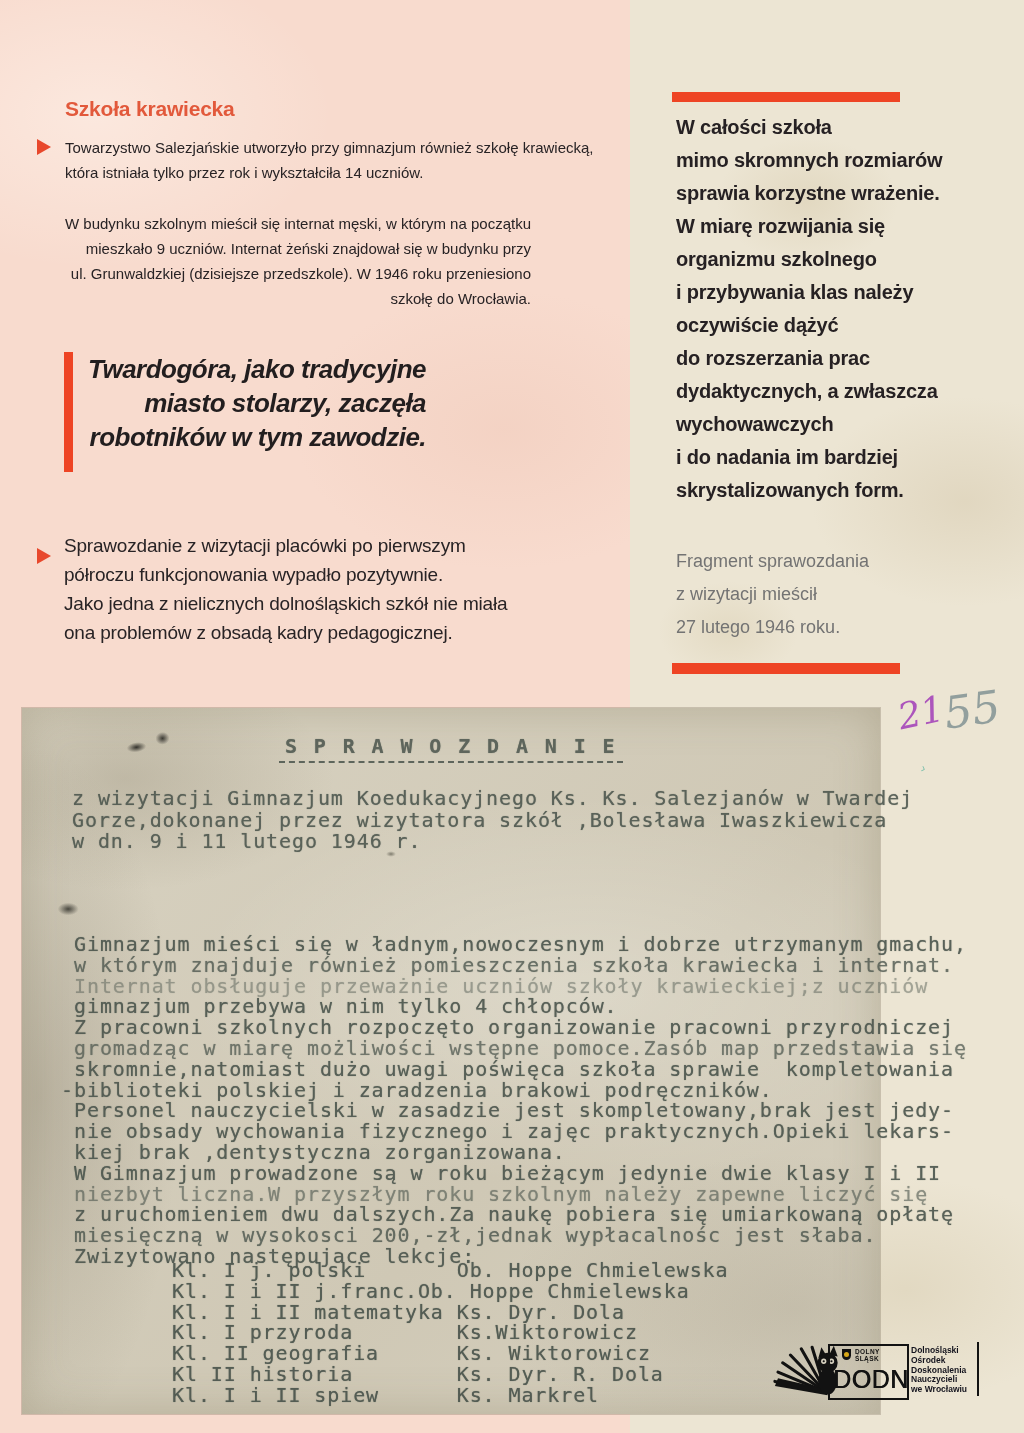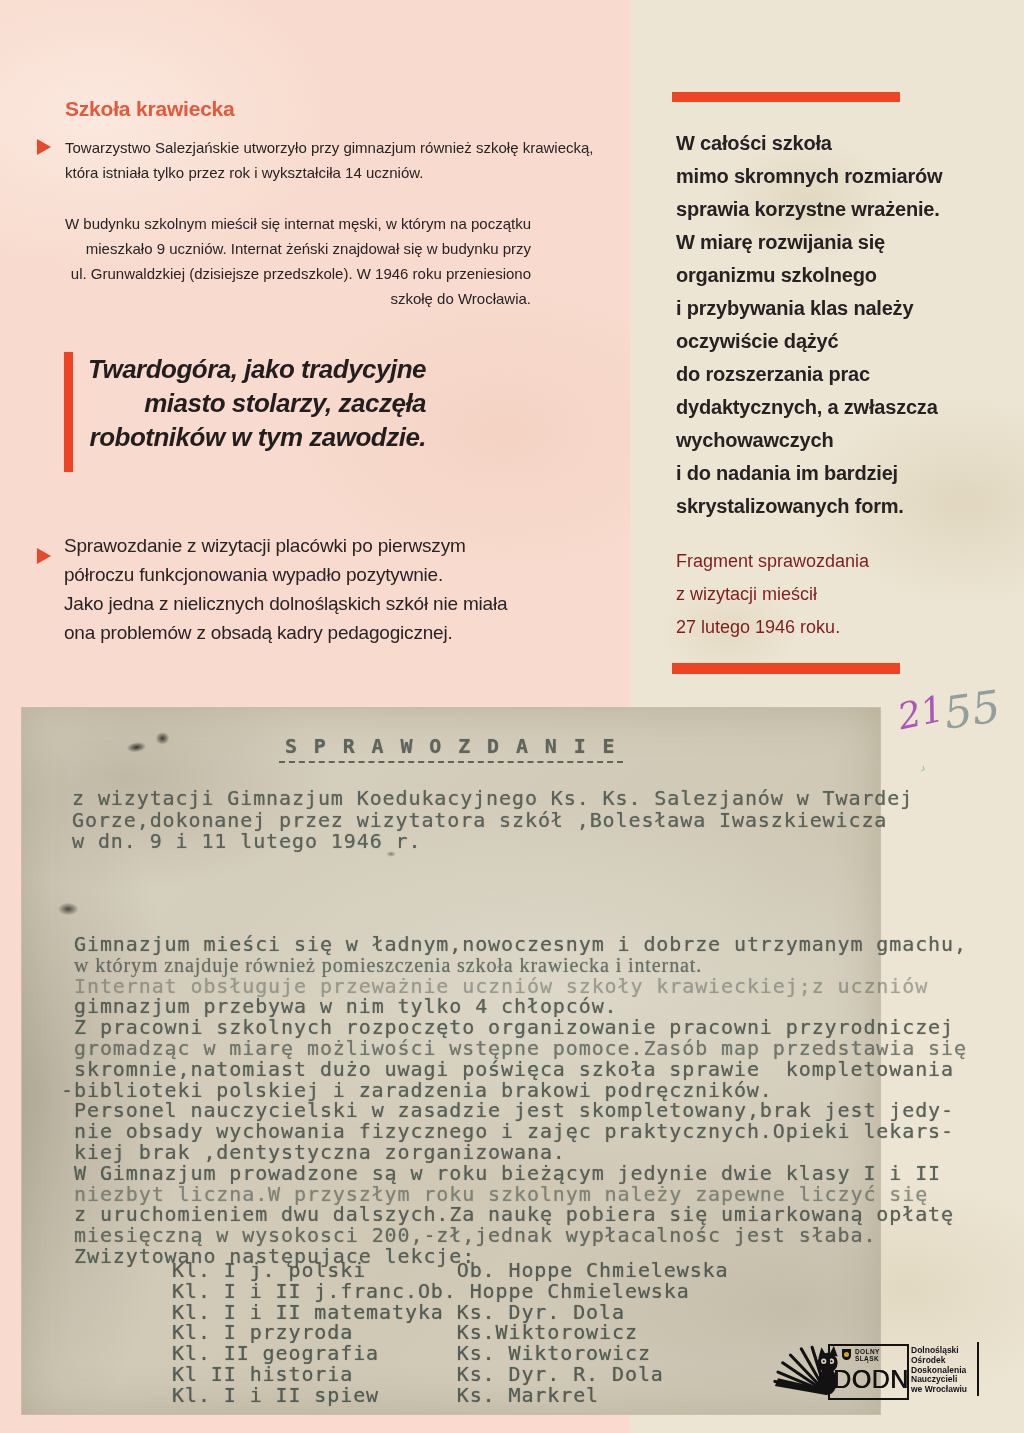--- a/index.html
+++ b/index.html
@@ -31,42 +31,42 @@
   .p-internat{left:65px;top:211px;font-size:15px;line-height:25px;text-align:right;}
   .p-report{left:64px;top:531px;font-size:19px;line-height:29px;letter-spacing:-0.2px;}
   .quote-bar{position:absolute;left:64px;top:352px;width:9px;height:120px;background:#ee4424;}
   .pull-quote{position:absolute;left:88px;top:352px;font-size:26px;line-height:34px;font-weight:bold;font-style:italic;color:#221e1f;letter-spacing:-0.5px;}
   .pull-quote .line{white-space:pre;text-align:right;}
 
   
   .rule{position:absolute;left:672px;width:228px;background:#ee4424;}
   .rule.top{top:92px;height:10px;}
   .rule.bottom{top:663px;height:11px;}
-  .highlight{position:absolute;left:676px;top:127px;font-size:20px;line-height:33px;font-weight:bold;color:#262123;letter-spacing:-0.2px;}
+  .highlight{position:absolute;left:676px;top:111px;font-size:20px;line-height:33px;font-weight:bold;color:#262123;letter-spacing:-0.2px;}
   .highlight .line{white-space:pre;}
-  .caption{position:absolute;left:676px;top:545px;font-size:18px;line-height:33px;color:#7f1d1d;}
+  .caption{position:absolute;left:676px;top:545px;font-size:18px;line-height:33px;color:#737373;}
   .caption .line{white-space:pre;}
 
   
   .scan{position:absolute;left:22px;top:708px;width:858px;height:706px;
     background:
       radial-gradient(ellipse 300px 160px at 12% 10%, rgba(110,100,75,.22), transparent 70%),
       radial-gradient(ellipse 520px 260px at 65% 40%, rgba(255,255,248,.28), transparent 75%),
       radial-gradient(ellipse 420px 220px at 90% 85%, rgba(115,105,80,.16), transparent 70%),
       radial-gradient(ellipse 200px 500px at 2% 55%, rgba(90,80,60,.22), transparent 70%),
       linear-gradient(135deg,#d8d2c1,#cfc8b5 60%,#d6d0bf);
     box-shadow:0 0 0 1px rgba(90,80,60,.25), inset 0 0 45px rgba(110,100,70,.28);}
   .type{font-family:"DejaVu Sans Mono","Liberation Mono",monospace;color:#4a544c;text-shadow:0 0 1px rgba(74,84,76,.75);}
   .scan-title{position:absolute;left:0;right:0;top:26px;text-align:center;font-size:20px;font-weight:bold;letter-spacing:2.4px;}
   .scan-title span{border-bottom:2px dashed #4a544c;padding:0 6px 3px 6px;opacity:.85;}
   .scan-intro{position:absolute;left:50px;top:80px;font-size:20px;line-height:21.5px;letter-spacing:.9px;opacity:.88;}
   .scan-intro .line,.scan-body .line,.lesson-list .line{white-space:pre;}
   .scan-body{position:absolute;left:52px;top:226px;font-size:20px;line-height:20.8px;letter-spacing:.9px;}
   .scan-body .line{opacity:.9;}
-  .scan-body .line:nth-child(2){opacity:.78;font-family:Liberation Serif, serif;}
+  .scan-body .line:nth-child(2){opacity:.78;}
   .scan-body .line:nth-child(3){opacity:.45;filter:blur(.35px);}
   .scan-body .line:nth-child(6){opacity:.72;}
   .scan-body .line:nth-child(8){text-indent:-13px;}
   .scan-body .line:nth-child(13){opacity:.6;filter:blur(.25px);}
   .scan-body .line:nth-child(15){opacity:.8;}
   .lesson-list{position:absolute;left:150px;top:552px;font-size:20px;line-height:20.8px;letter-spacing:.9px;opacity:.92;}
 
   
   .hand{position:absolute;font-family:"DejaVu Serif",serif;font-style:italic;}
   .hand.purple{left:898px;top:692px;font-size:36px;color:#a13cb8;transform:rotate(-12deg);opacity:.85;}

